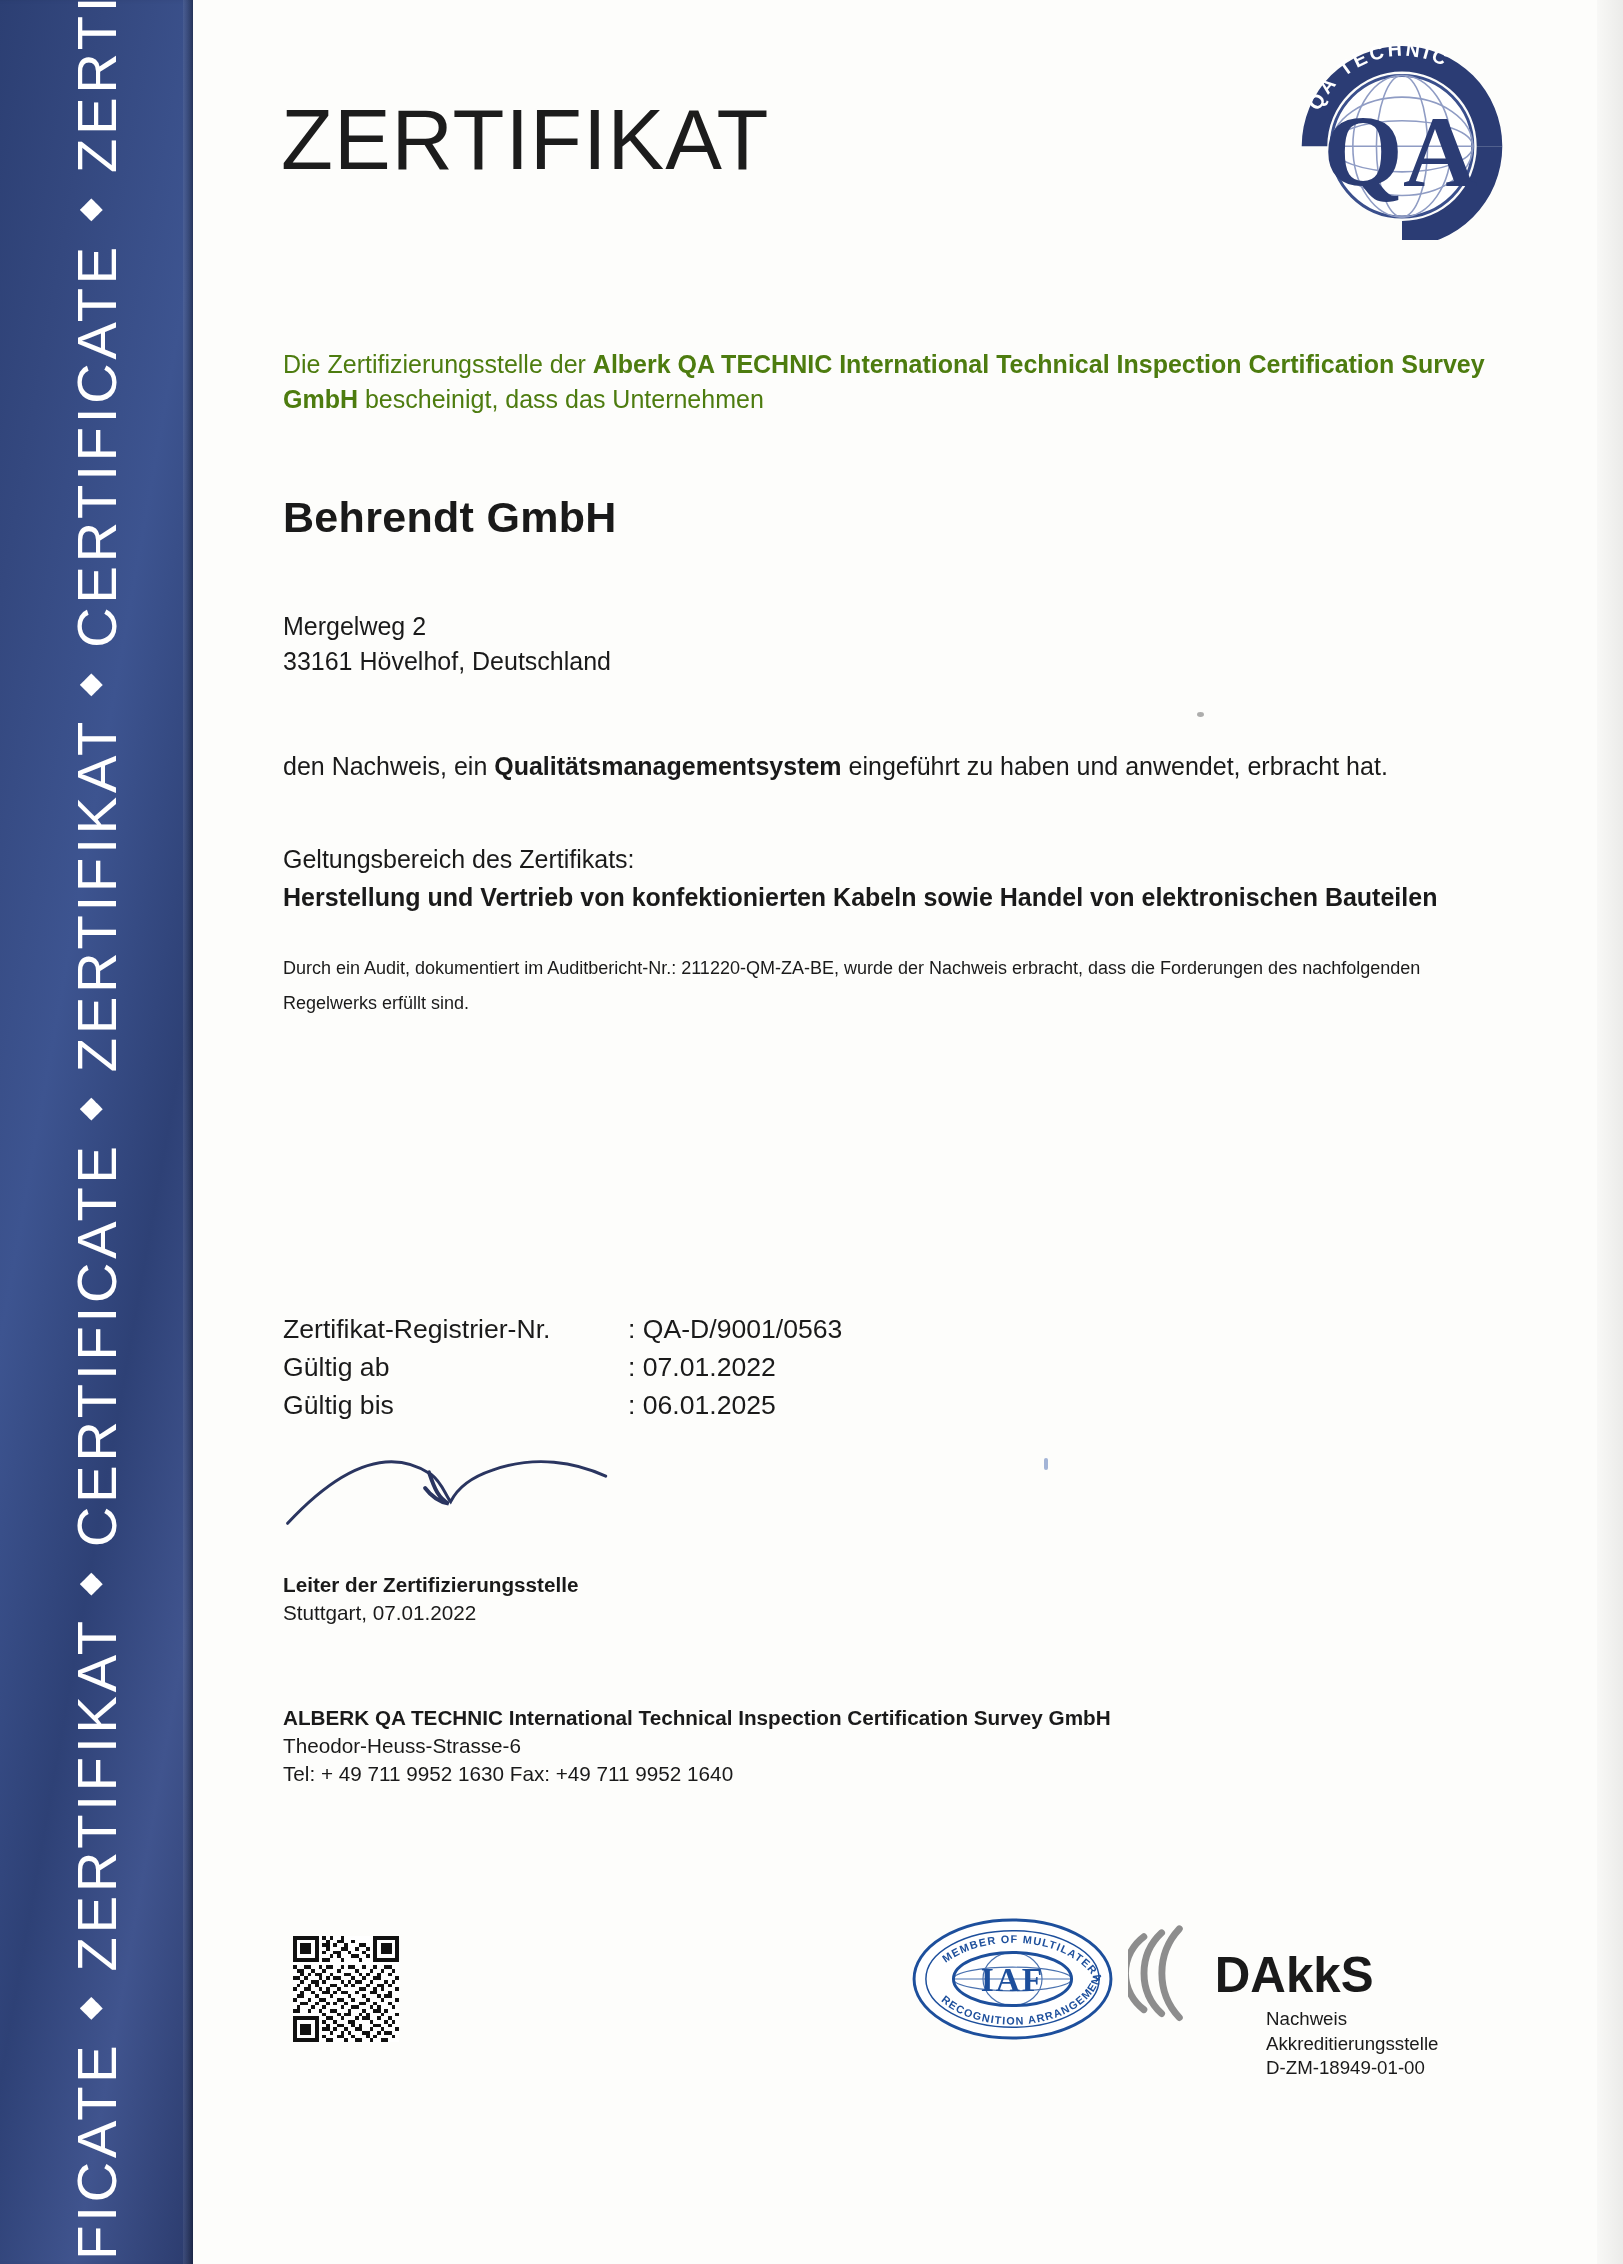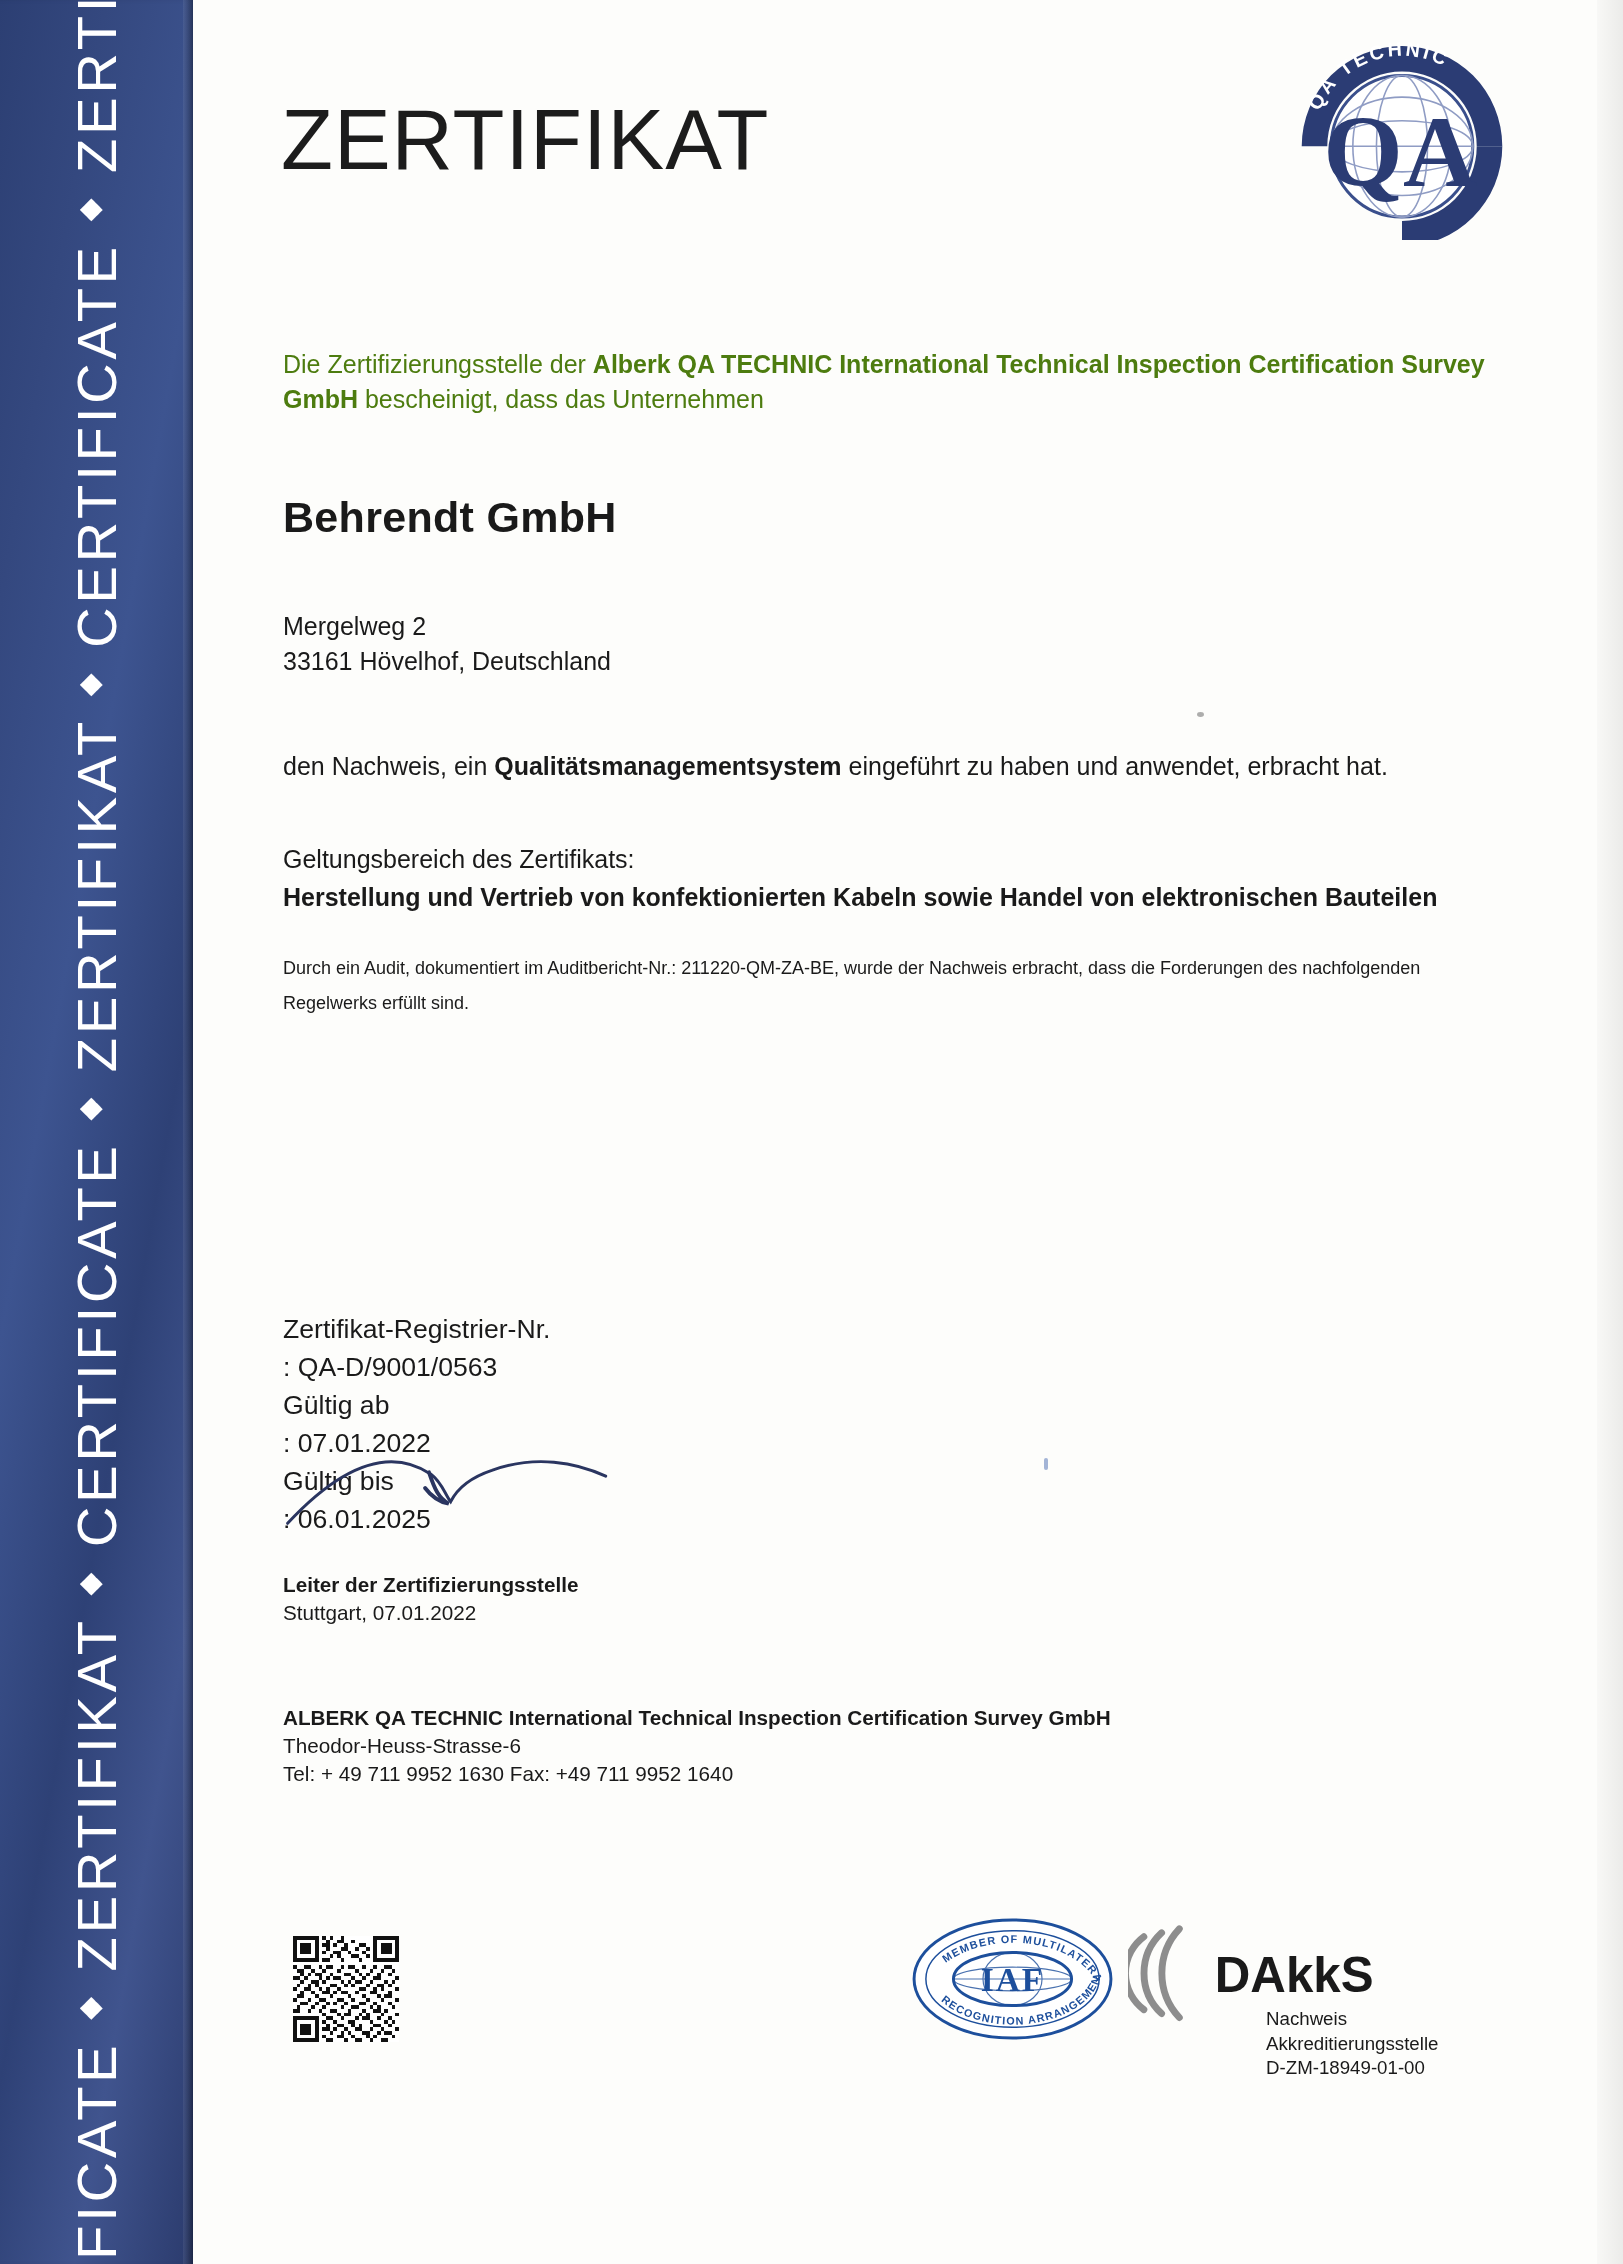--- a/index.html
+++ b/index.html
@@ -162,21 +162,21 @@
   }
 
   
   .reg {
     position: absolute;
     left: 2px;
     top: 1310px;
     font-size: 26.6px;
     line-height: 38px;
   }
-  .reg-row { display: flex; flex-direction: column; }
+  .reg-row { display: flex; }
   .reg-key { width: 345px; }
   .reg-val { white-space: pre; }
 
   
   .signature {
     position: absolute;
     left: 0px;
     top: 1433px;
     width: 512px;
     height: 108px;

